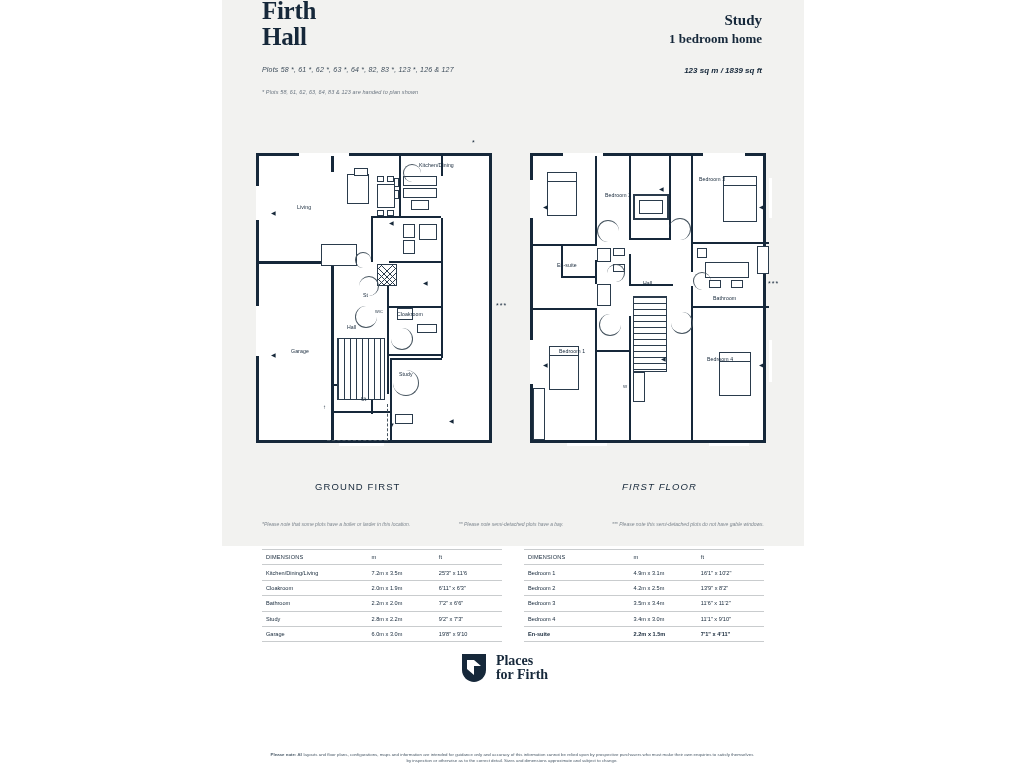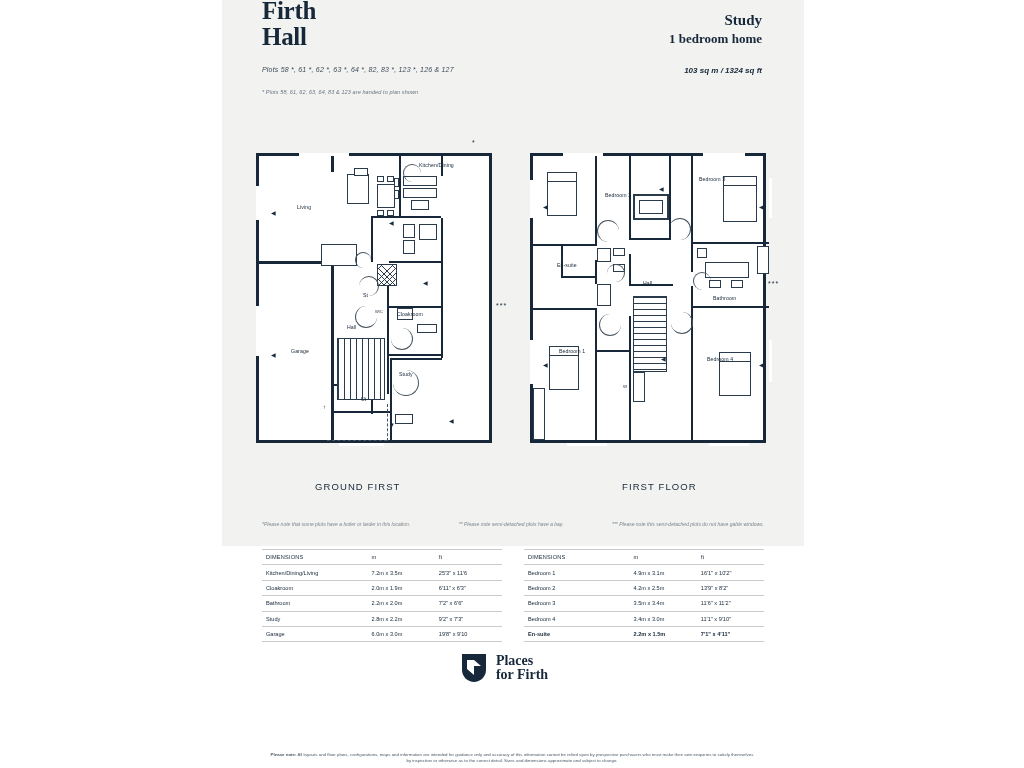--- a/index.html
+++ b/index.html
@@ -85,21 +85,21 @@
     position:absolute; font-size:5.2px; color:#16283a; white-space:nowrap;
     letter-spacing:0.1px;
   }
   .arrow { position:absolute; font-size:6px; color:#16283a; line-height:6px; }
   .ast { position:absolute; font-size:7px; color:#16283a; letter-spacing:1px; }
 
   .floor-cap {
     position:absolute; font-size:9.5px; letter-spacing:1.1px; color:#16283a;
   }
   #cap-ground { left:315px; top:481px; }
-  #cap-first  { left:622px; top:481px; }
+  #cap-first  { left:622px; top:481px;font-style:italic; }
 
   .panel-notes {
     position:absolute; left:262px; top:521px; width:502px;
     display:flex; justify-content:space-between;
     font-style:italic; font-size:5px; color:#7d868e;
   }
 
   
   .dims { position:absolute; top:549px; }
   #dims-left  { left:262px; width:240px; }
@@ -156,21 +156,21 @@
       <div>Hall</div>
     </div>
     <div class="dev-block">
       <div class="dev-name">Study</div>
       <div class="dev-sub">1 bedroom home</div>
     </div>
   </div>
 
   <div class="plots">Plots 58 *, 61 *, 62 *, 63 *, 64 *, 82, 83 *, 123 *, 126 &amp; 127</div>
   <div class="plots-note">* Plots 58, 61, 62, 63, 64, 83 &amp; 123 are handed to plan shown</div>
-  <div class="area">103 sq m / 1324 sq ft</div>
+  <div class="area">123 sq m / 1839 sq ft</div>
 
   <div class="plan" id="plan-ground">
 
     <div class="wall" style="left:72px; top:105px; width:3px; height:182px;"></div>
     <div class="wall" style="left:72px; top:0px; width:3px; height:16px;"></div>
 
     <div class="wall" style="left:0px; top:105px; width:75px; height:3px;"></div>
 
     <div class="wall" style="left:128px; top:108px; width:2px; height:100px;"></div>
     <div class="wall" style="left:128px; top:208px; width:2px; height:30px;"></div>

